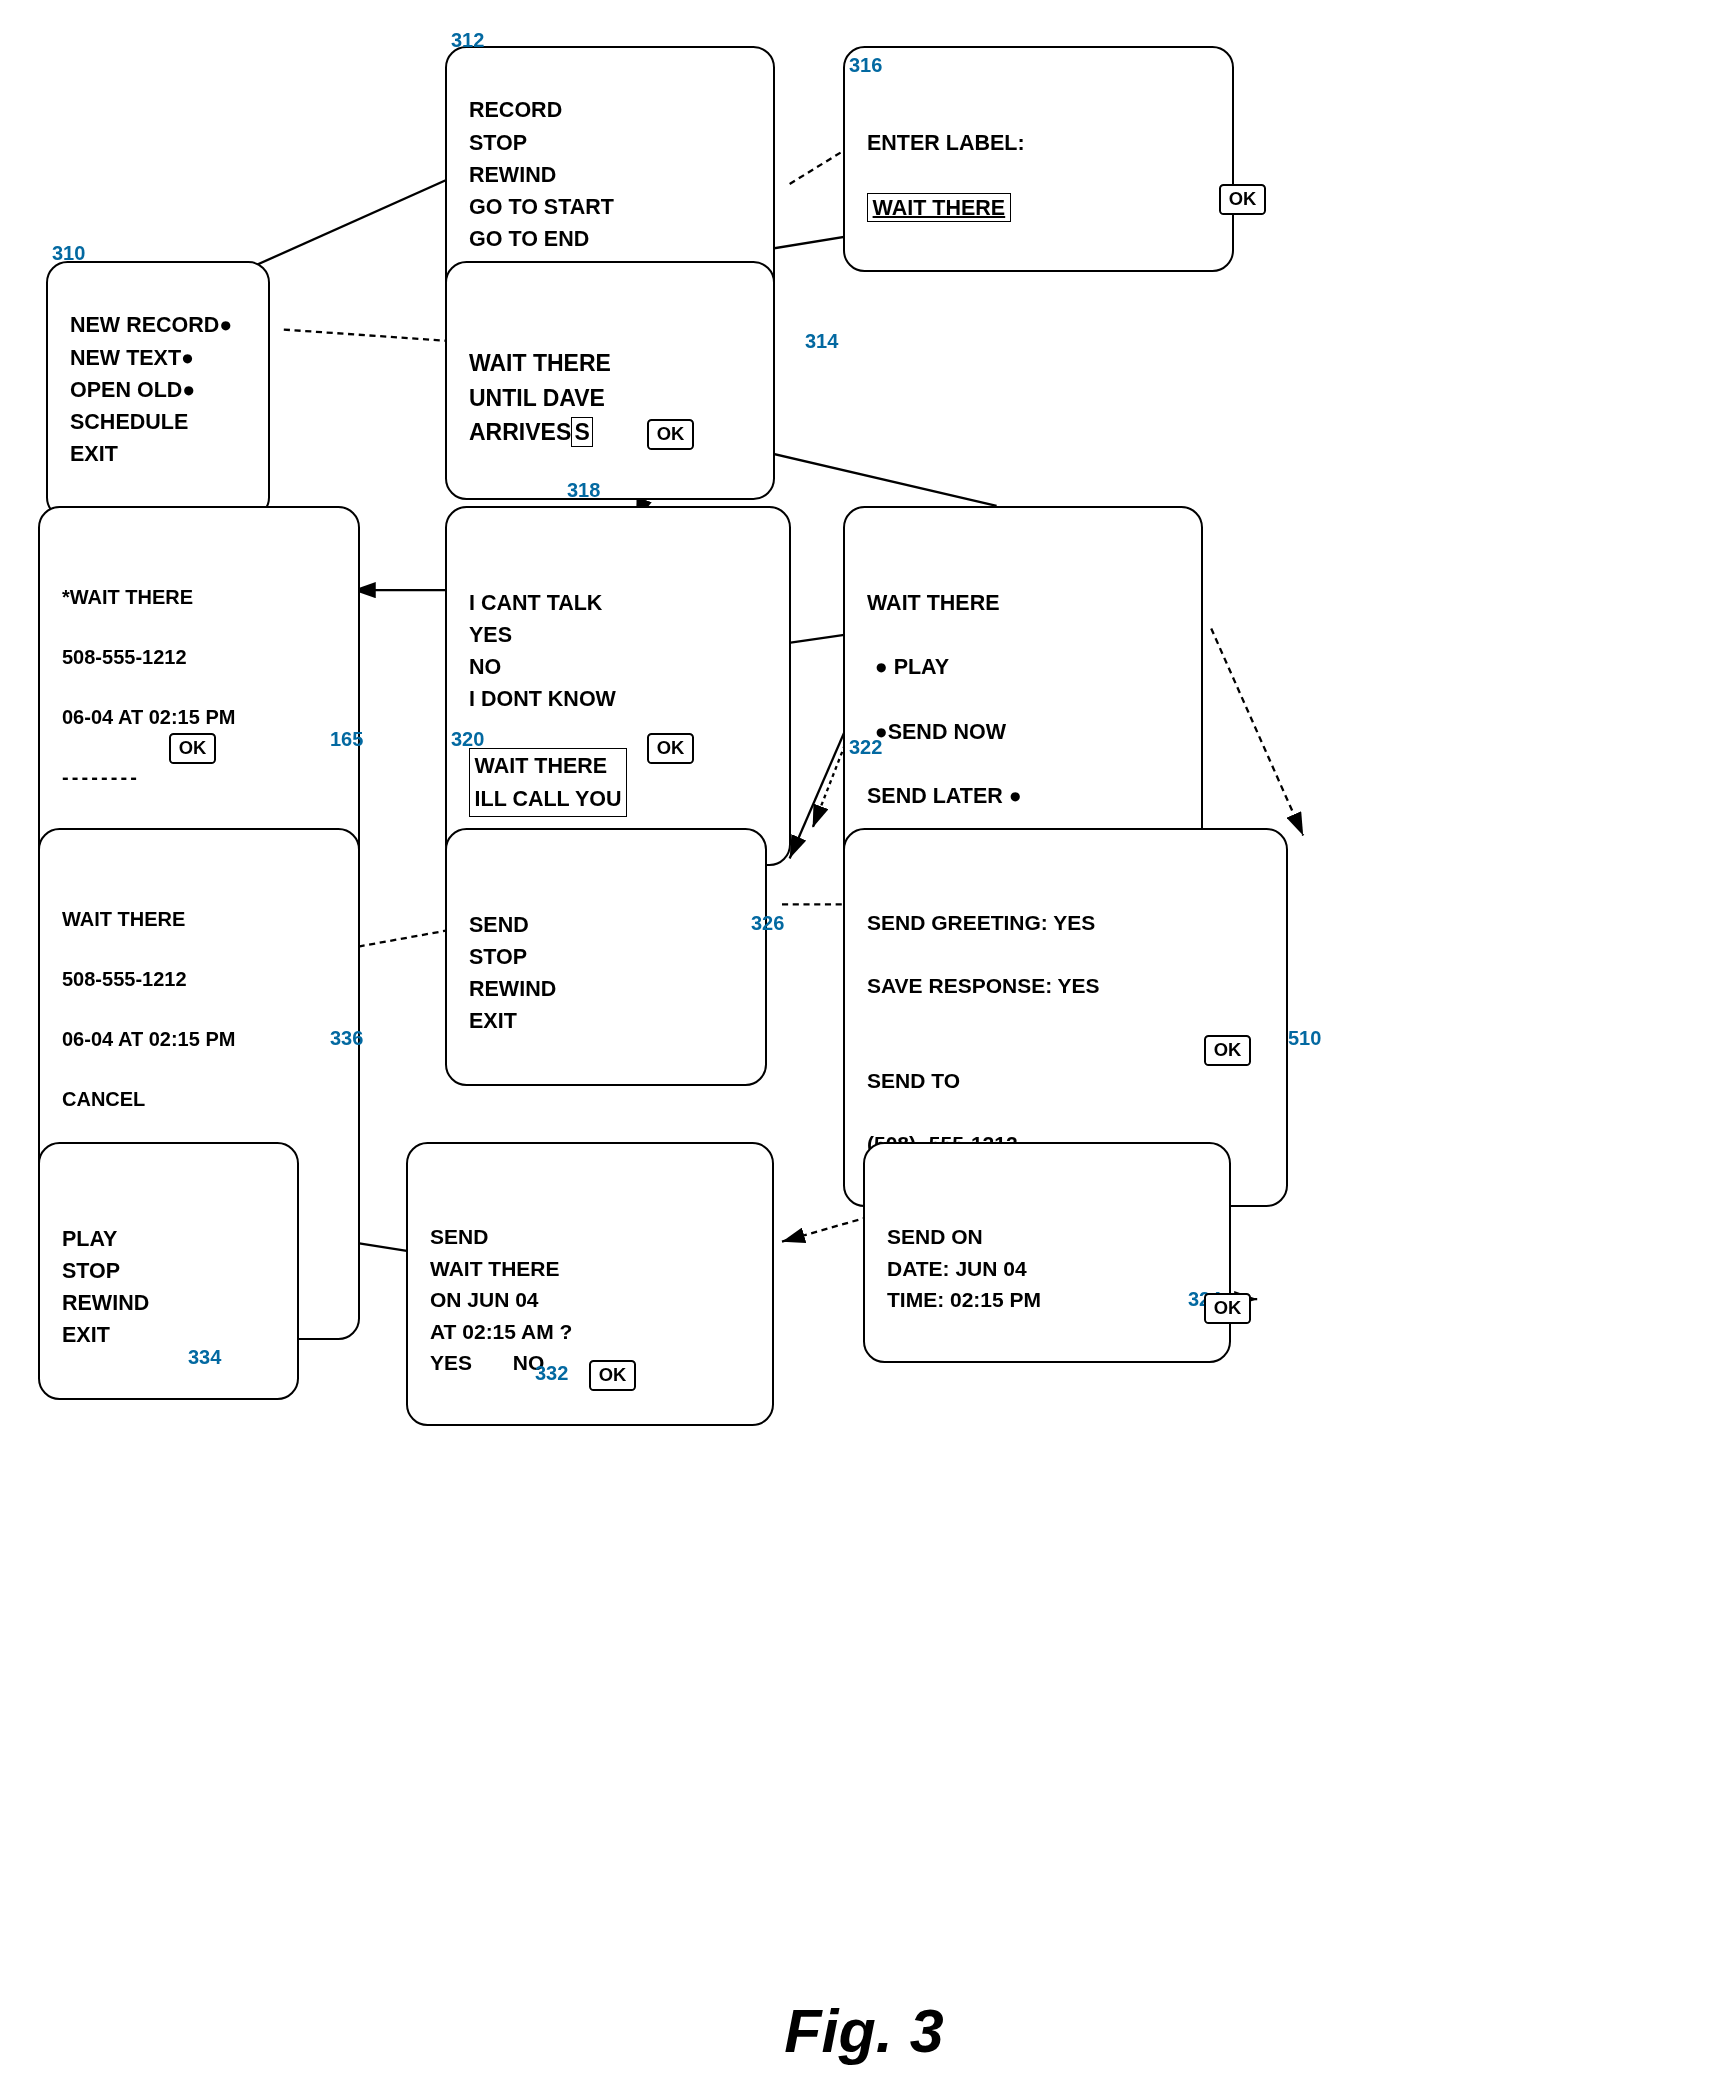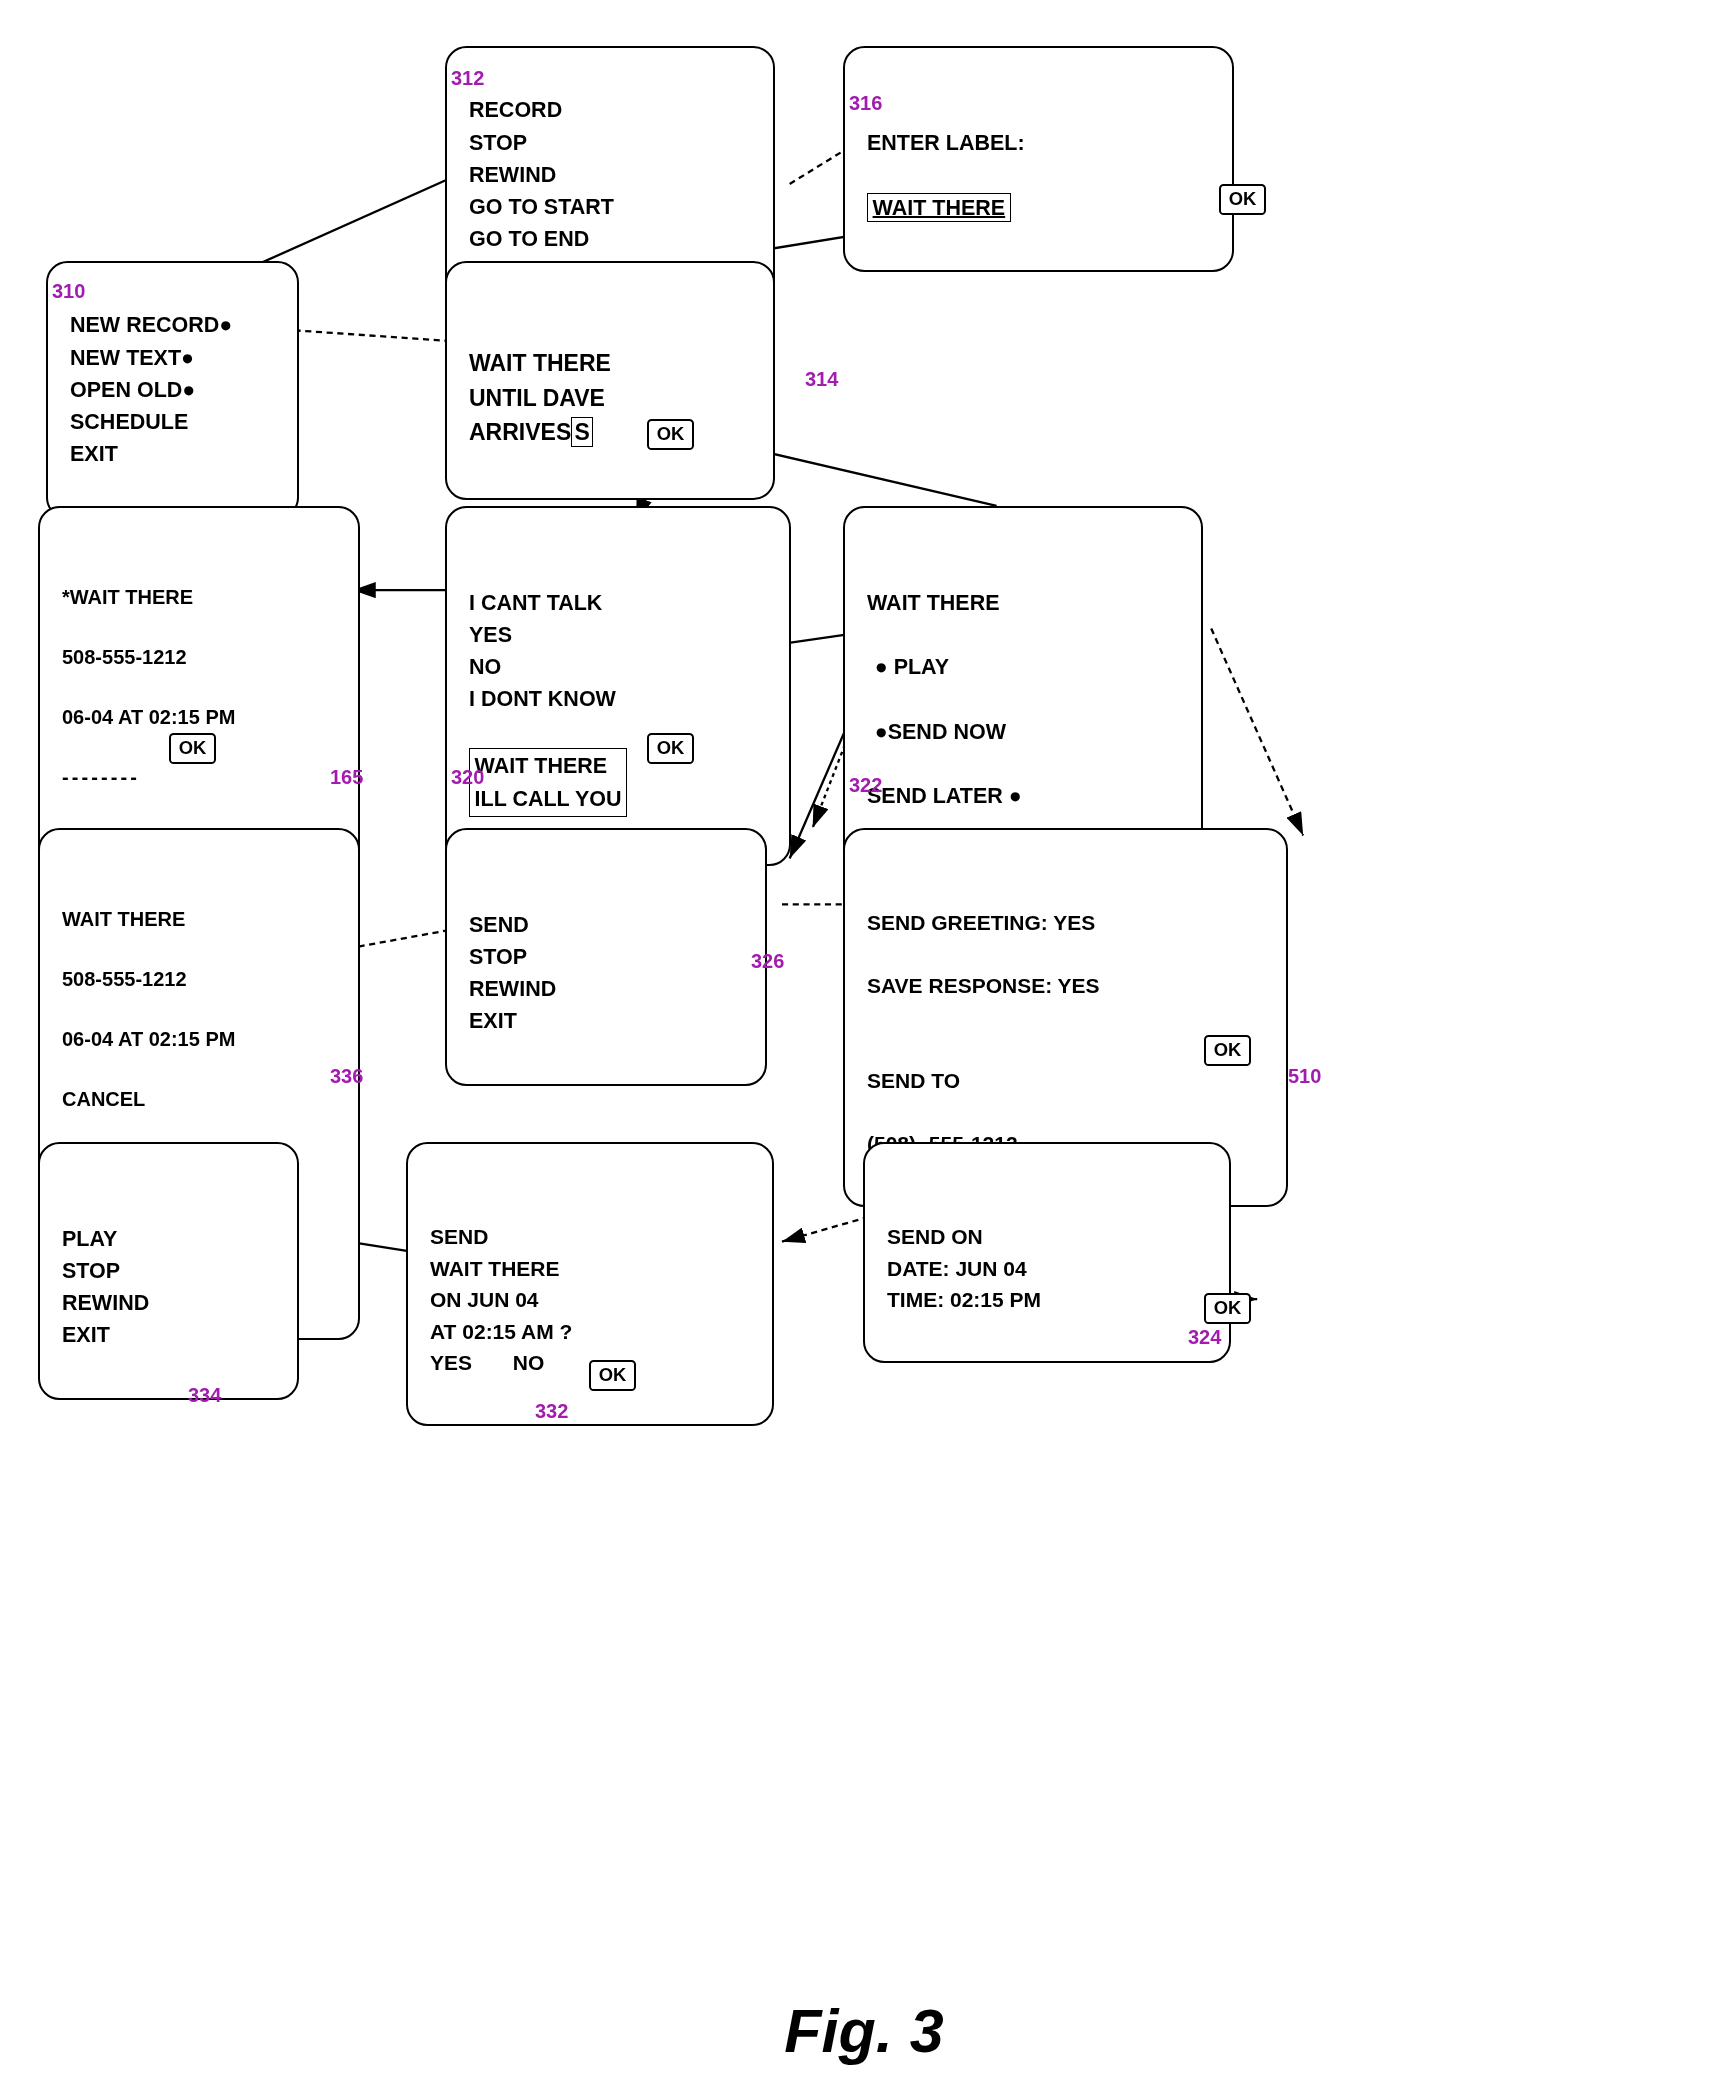--- a/index.html
+++ b/index.html
@@ -28,22 +28,21 @@
       font-size: 21.5px;
       font-weight: bold;
       line-height: 1.5;
       white-space: pre-line;
     }
 
     .label-ref {
       position: absolute;
       font-size: 20px;
       font-weight: bold;
-      color: #a21caf;
-      margin-top: 38px;
+      color: #0369a1;
     }
 
     .ok-badge {
       position: absolute;
       border: 2.3px solid #000;
       border-radius: 4.6px;
       padding: 2.3px 7.7px;
       font-size: 18.4px;
       font-weight: bold;
       background: #fff;
@@ -118,21 +117,21 @@
 
     <line x1="440" y1="1240" x2="660" y2="1200" stroke="#000" stroke-width="3" marker-end="url(#arrowhead)" stroke-dasharray="8,6"></line>
 
     <line x1="240" y1="1380" x2="200" y2="1500" stroke="#000" stroke-width="3" marker-end="url(#arrowhead)" stroke-dasharray="8,6"></line>
 
     <line x1="1300" y1="660" x2="870" y2="560" stroke="#000" stroke-width="3" marker-end="url(#arrowhead)"></line>
 
     <line x1="1200" y1="720" x2="1060" y2="1080" stroke="#000" stroke-width="3" stroke-dasharray="5,5" marker-end="url(#arrowhead)"></line>
   </svg>
 
-  <div class="box" style="left:46px; top:261px; width:253px; min-height:199px;">
+  <div class="box" style="left:46px; top:261px; width:224px; min-height:199px;">
     <span style="display:block; white-space:pre-line;">NEW RECORD●
 NEW TEXT●
 OPEN OLD●
 SCHEDULE
 EXIT</span>
   </div>
   <span class="label-ref" style="left:52px; top:242px;">310</span>
 
   <div class="box" style="left:445px; top:46px; width:330px; min-height:192px;">
     <span style="display:block; white-space:pre-line;">RECORD

